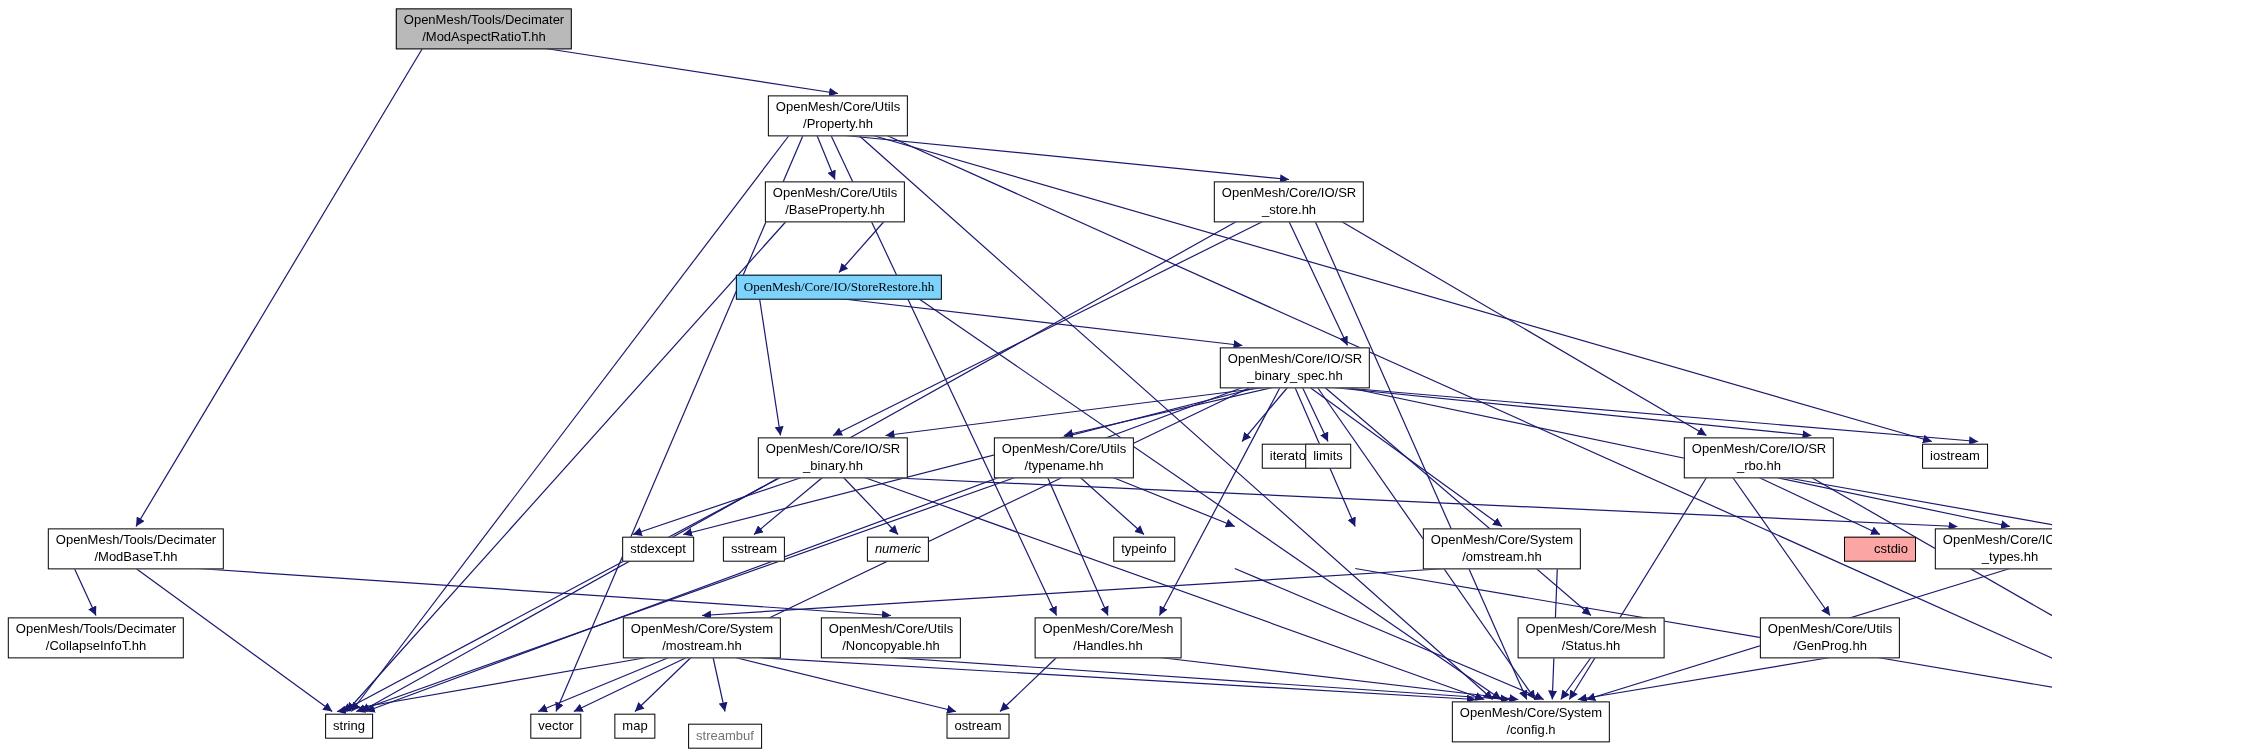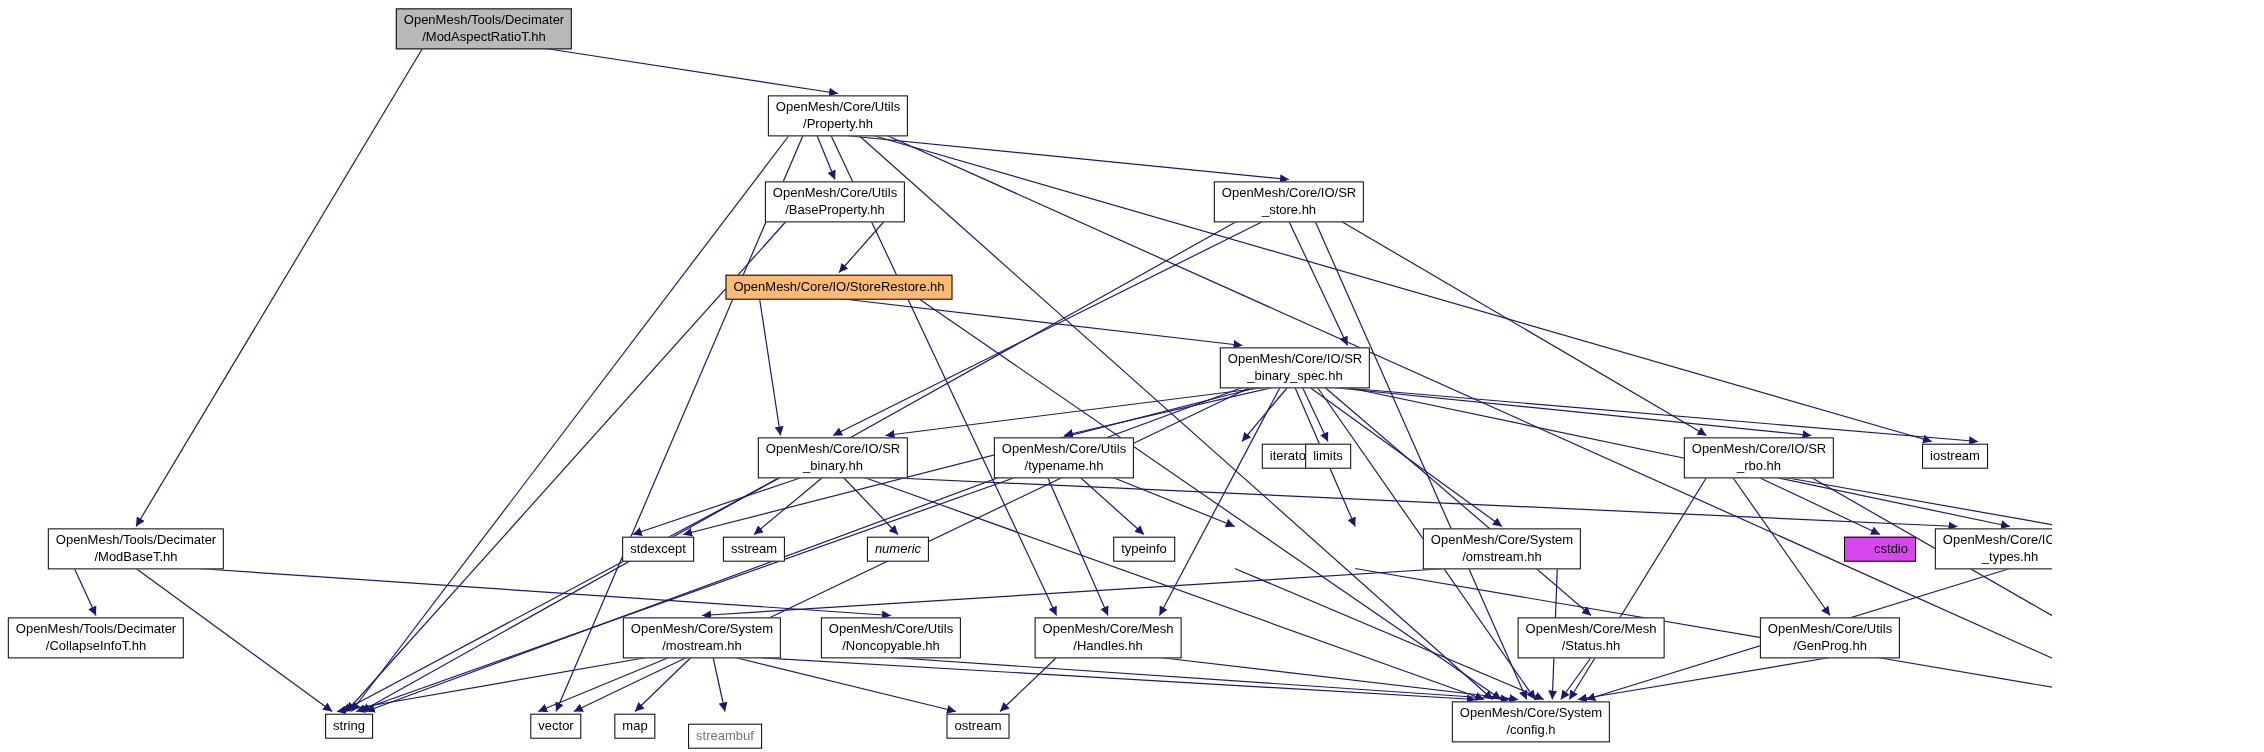--- a/index.html
+++ b/index.html
@@ -109,41 +109,41 @@
       <line x1="197.6" y1="568.5" x2="891" y2="615.5" stroke="#191970" stroke-width="1.2" marker-end="url(#arrow)"></line>
     </svg>
 <div class="node root" style="left: 484px; top: 29px; background: rgb(185, 185, 185); border-color: rgb(0, 0, 0); color: rgb(0, 0, 0);">OpenMesh/Tools/Decimater
 /ModAspectRatioT.hh</div>
     <div class="node" style="left: 838px; top: 116px; background: rgb(255, 255, 255); border-color: rgb(0, 0, 0); color: rgb(0, 0, 0);">OpenMesh/Core/Utils
 /Property.hh</div>
     <div class="node" style="left: 835px; top: 202px; background: rgb(255, 255, 255); border-color: rgb(0, 0, 0); color: rgb(0, 0, 0);">OpenMesh/Core/Utils
 /BaseProperty.hh</div>
     <div class="node" style="left: 1289px; top: 202px; background: rgb(255, 255, 255); border-color: rgb(0, 0, 0); color: rgb(0, 0, 0);">OpenMesh/Core/IO/SR
 _store.hh</div>
-    <div class="node" style="left: 839px; top: 287px; background: #fdba74; border-color: rgb(0, 0, 0); color: rgb(0, 0, 0);">OpenMesh/Core/IO/StoreRestore.hh</div>
+    <div class="node" style="left: 839px; top: 287px; background: #7dd3fc; border-color: rgb(0, 0, 0); color: rgb(0, 0, 0); font-family: Liberation Serif, serif;">OpenMesh/Core/IO/StoreRestore.hh</div>
     <div class="node" style="left: 1295px; top: 368px; background: rgb(255, 255, 255); border-color: rgb(0, 0, 0); color: rgb(0, 0, 0);">OpenMesh/Core/IO/SR
 _binary_spec.hh</div>
     <div class="node" style="left: 833px; top: 458px; background: rgb(255, 255, 255); border-color: rgb(0, 0, 0); color: rgb(0, 0, 0);">OpenMesh/Core/IO/SR
 _binary.hh</div>
     <div class="node" style="left: 1064px; top: 458px; background: rgb(255, 255, 255); border-color: rgb(0, 0, 0); color: rgb(0, 0, 0);">OpenMesh/Core/Utils
 /typename.hh</div>
     <div class="node std" style="left: 1242px; top: 456px; background: rgb(255, 255, 255); border-color: rgb(0, 0, 0); color: rgb(0, 0, 0); margin-left: 48px;">iterator</div>
     <div class="node std" style="left: 1328px; top: 456px; background: rgb(255, 255, 255); border-color: rgb(0, 0, 0); color: rgb(0, 0, 0); text-align: center;">limits</div>
     <div class="node" style="left: 1759px; top: 458px; background: rgb(255, 255, 255); border-color: rgb(0, 0, 0); color: rgb(0, 0, 0);">OpenMesh/Core/IO/SR
 _rbo.hh</div>
     <div class="node std" style="left: 1955px; top: 456px; background: rgb(255, 255, 255); border-color: rgb(0, 0, 0); color: rgb(0, 0, 0);">iostream</div>
     <div class="node" style="left: 136px; top: 549px; background: rgb(255, 255, 255); border-color: rgb(0, 0, 0); color: rgb(0, 0, 0);">OpenMesh/Tools/Decimater
 /ModBaseT.hh</div>
     <div class="node std" style="left: 658px; top: 549px; background: rgb(255, 255, 255); border-color: rgb(0, 0, 0); color: rgb(0, 0, 0);">stdexcept</div>
     <div class="node std" style="left: 754px; top: 549px; background: rgb(255, 255, 255); border-color: rgb(0, 0, 0); color: rgb(0, 0, 0);">sstream</div>
     <div class="node std" style="left: 898px; top: 549px; background: rgb(255, 255, 255); border-color: rgb(0, 0, 0); color: rgb(0, 0, 0); font-style: italic;">numeric</div>
     <div class="node std" style="left: 1144px; top: 549px; background: rgb(255, 255, 255); border-color: rgb(0, 0, 0); color: rgb(0, 0, 0);">typeinfo</div>
     <div class="node" style="left: 1502px; top: 549px; background: rgb(255, 255, 255); border-color: rgb(0, 0, 0); color: rgb(0, 0, 0);">OpenMesh/Core/System
 /omstream.hh</div>
-    <div class="node std" style="left: 1880px; top: 549px; background: #d946ef; border-color: rgb(0, 0, 0); color: rgb(0, 0, 0); padding-left: 29px;">cstdio</div>
+    <div class="node std" style="left: 1880px; top: 549px; background: #fca5a5; border-color: rgb(0, 0, 0); color: rgb(0, 0, 0); padding-left: 29px;">cstdio</div>
     <div class="node" style="left: 2010px; top: 549px; background: rgb(255, 255, 255); border-color: rgb(0, 0, 0); color: rgb(0, 0, 0);">OpenMesh/Core/IO/SR
 _types.hh</div>
     <div class="node" style="left: 96px; top: 638px; background: rgb(255, 255, 255); border-color: rgb(0, 0, 0); color: rgb(0, 0, 0);">OpenMesh/Tools/Decimater
 /CollapseInfoT.hh</div>
     <div class="node" style="left: 702px; top: 638px; background: rgb(255, 255, 255); border-color: rgb(0, 0, 0); color: rgb(0, 0, 0);">OpenMesh/Core/System
 /mostream.hh</div>
     <div class="node" style="left: 891px; top: 638px; background: rgb(255, 255, 255); border-color: rgb(0, 0, 0); color: rgb(0, 0, 0);">OpenMesh/Core/Utils
 /Noncopyable.hh</div>
     <div class="node" style="left: 1108px; top: 638px; background: rgb(255, 255, 255); border-color: rgb(0, 0, 0); color: rgb(0, 0, 0);">OpenMesh/Core/Mesh
 /Handles.hh</div>

